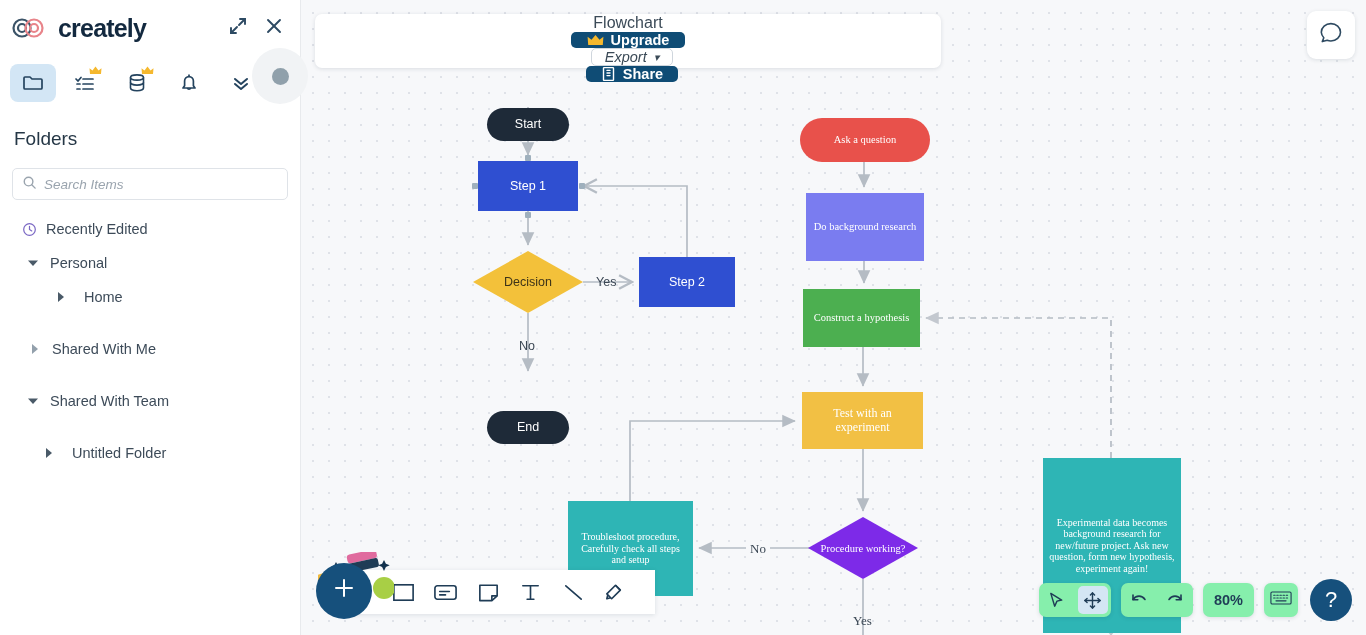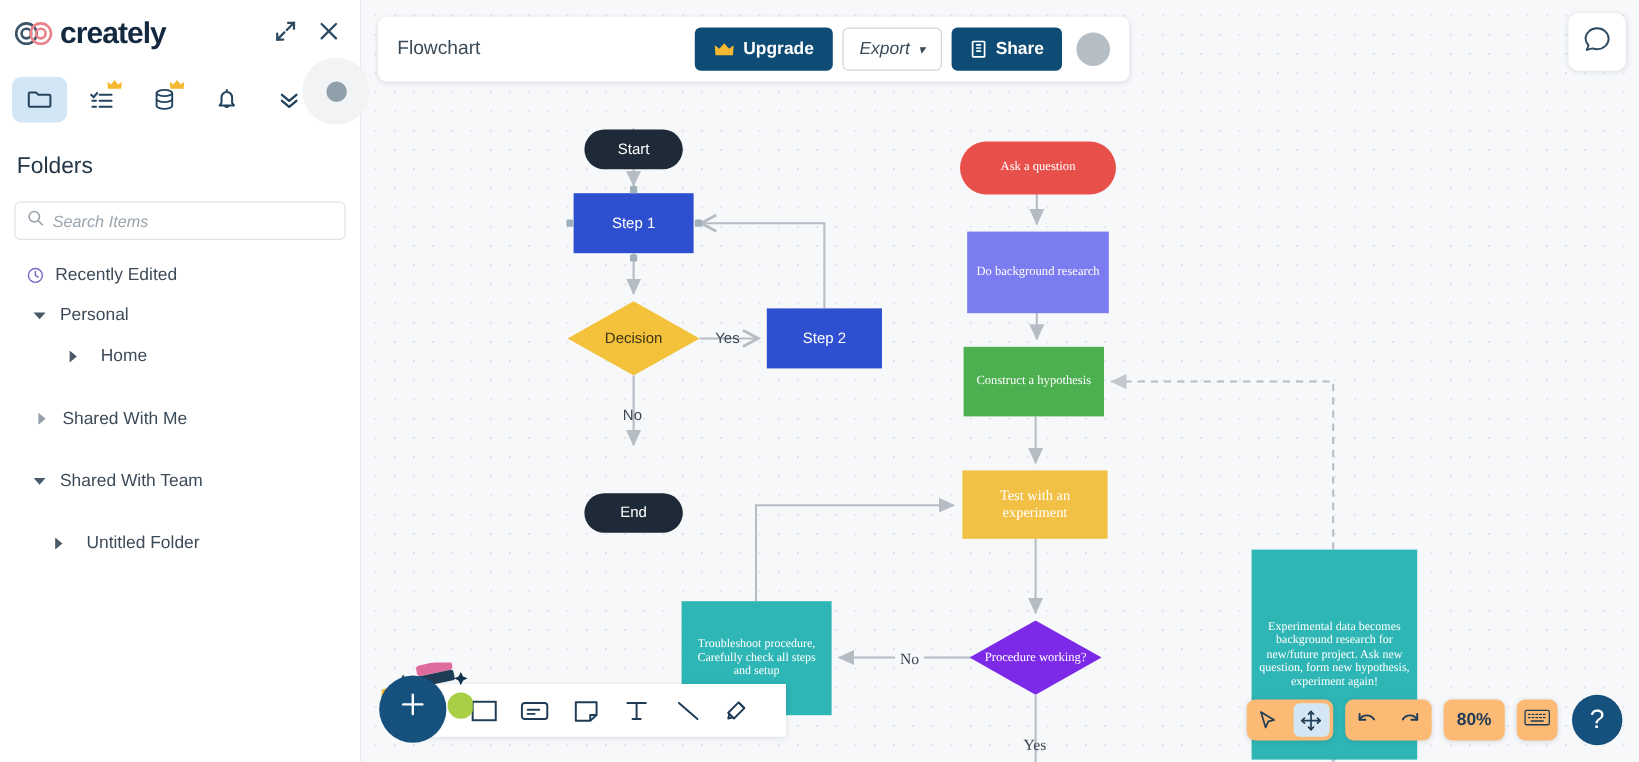--- a/index.html
+++ b/index.html
@@ -12,20 +12,21 @@
   #app { position: relative; width: 1366px; height: 635px; }
 
   
   .left-panel {
     position: absolute; left: 0; top: 0; width: 301px; height: 635px;
     background: #ffffff; border-right: 1px solid #e8eaed; z-index: 30;
   }
   .brand-row {
     position: relative; height: 56px; display: flex; align-items: center;
     padding-left: 12px;
+    gap: 8px;
   }
   .logo-mark { width: 34px; height: 22px; position: relative; flex: none; }
   .logo-text {
     font-size: 25px; font-weight: 700; color: #13293f;
     letter-spacing: -0.8px; margin-left: 4px;
   }
   .win-btns { position: absolute; right: 14px; top: 16px; display: flex; gap: 14px; }
   .win-btn { width: 22px; height: 22px; cursor: pointer; color: #2d4a63; }
 
   .nav-icons {
@@ -100,21 +101,21 @@
   .sel-handle {
     position: absolute; width: 6px; height: 6px; background: #9fb0bd;
     border-radius: 1px;
   }
 
   
   .top-bar {
     position: absolute; left: 315px; top: 14px; width: 626px; height: 54px;
     background: #ffffff; border-radius: 7px;
     box-shadow: 0 1px 4px rgba(20,40,60,0.13); display: flex; align-items: center;
-    padding: 0 16px; z-index: 20;
+    padding: 0 16px; z-index: 20; flex-direction: column;
   }
   .doc-title { font-size: 16px; color: #3b4a57; flex: 1; }
   .btn {
     display: flex; align-items: center; justify-content: center; gap: 7px;
     height: 36px; border-radius: 5px; font-size: 14.5px; cursor: pointer;
     white-space: nowrap;
   }
   .btn-upgrade { background: #0f4c75; color: #fff; padding: 0 16px; font-weight: 600; }
   .btn-export {
     background: #fff; color: #3b4a57; border: 1px solid #cfd6dd;
@@ -149,21 +150,21 @@
     cursor: pointer; z-index: 23;
   }
   .fab-deco { position: absolute; z-index: 22; }
 
   
   .br-controls {
     position: absolute; right: 14px; bottom: 14px; display: flex;
     align-items: center; gap: 10px; z-index: 24;
   }
   .pill {
-    background: #fdba74; border-radius: 7px; box-shadow: 0 1px 4px rgba(20,40,60,0.13);
+    background: #86efac; border-radius: 7px; box-shadow: 0 1px 4px rgba(20,40,60,0.13);
     height: 34px; display: flex; align-items: center;
   }
   .pill-btn {
     width: 30px; height: 28px; margin: 0 3px; border-radius: 5px; display: flex;
     align-items: center; justify-content: center; cursor: pointer; color: #1f3c56;
   }
   .pill-btn.on { background: #d4e6f4; }
   .zoom-pill {
     padding: 0 11px; font-size: 14.5px; font-weight: 700; color: #1f3c56;
     cursor: pointer;

